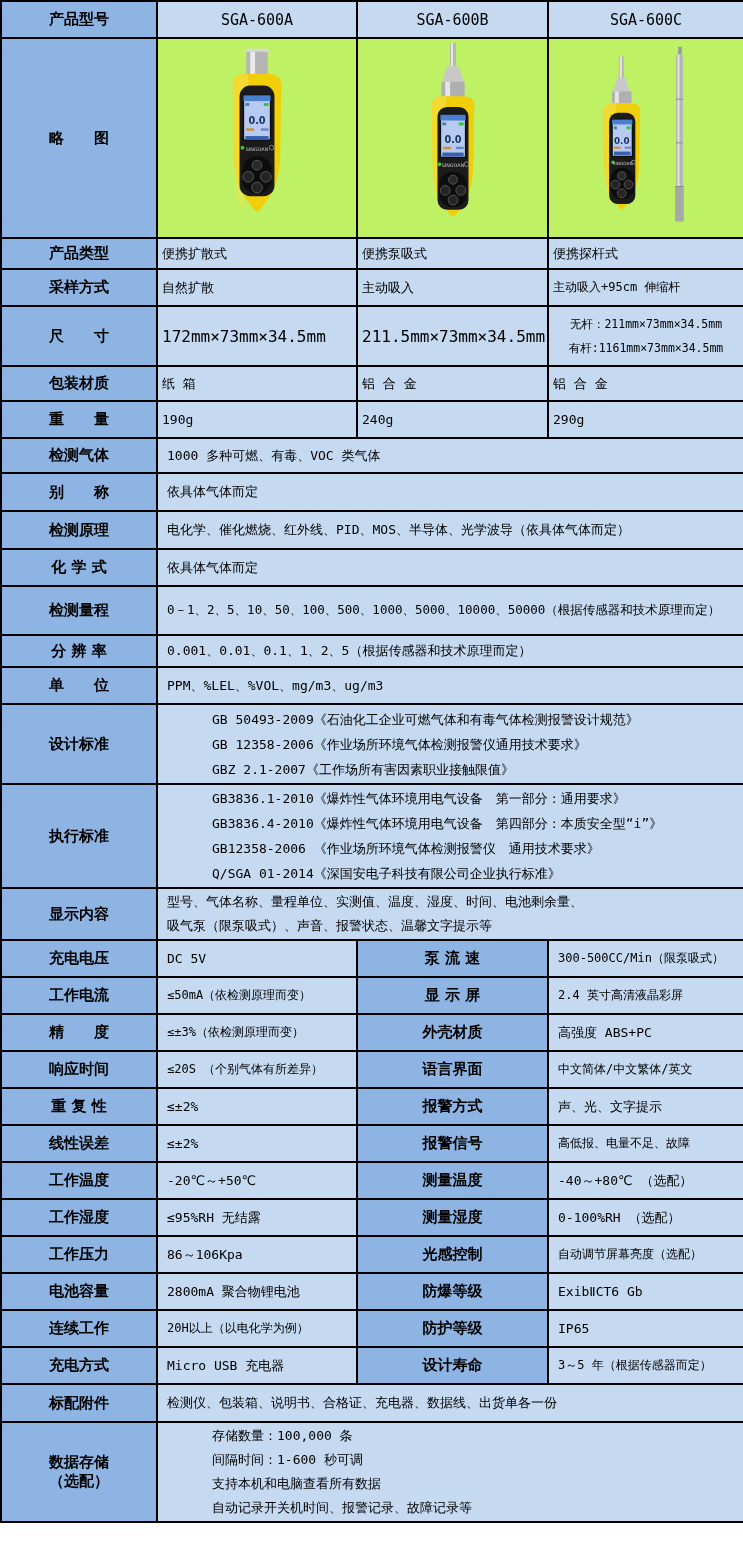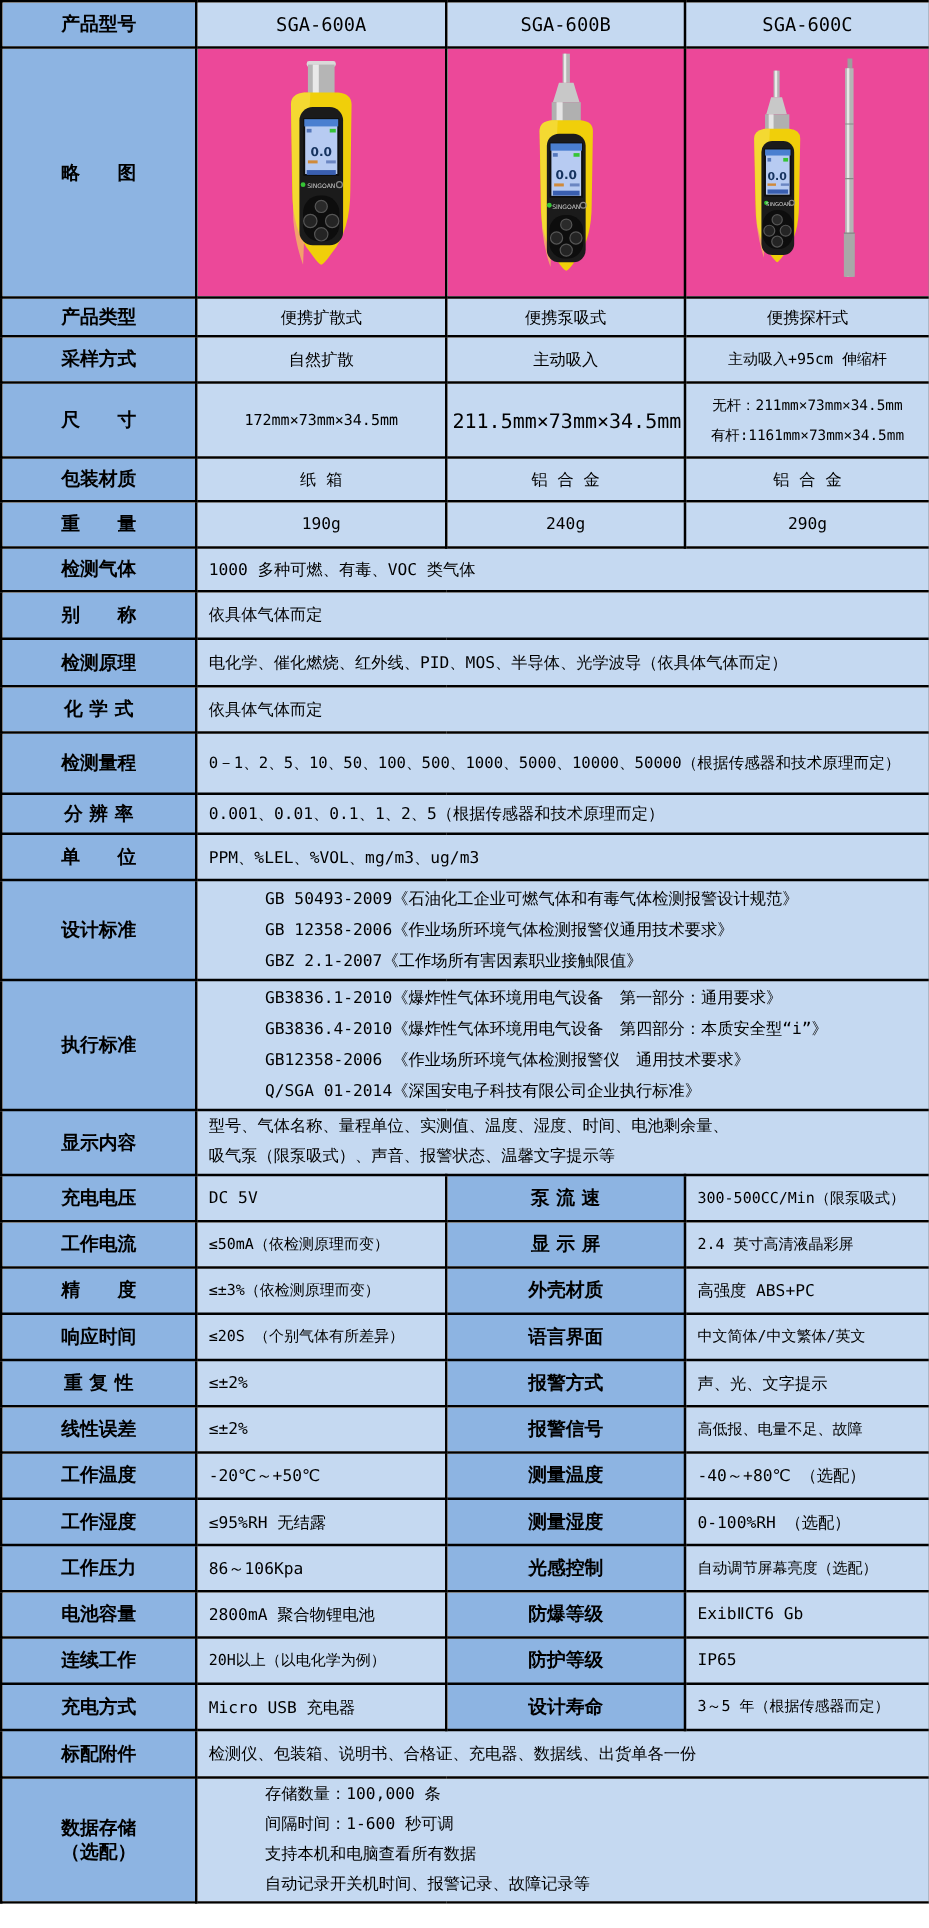--- a/index.html
+++ b/index.html
@@ -1,25 +1,25 @@
 <!DOCTYPE html>
 <html><head>
 <meta charset="utf-8">
 <style>
   html,body{margin:0;padding:0;background:#ffffff;}
   body{width:743px;font-family:"DejaVu Sans","Liberation Sans",sans-serif;color:#000;}
   table.spec{border-collapse:collapse;table-layout:fixed;width:743px;}
   table.spec td{border:2px solid #000;overflow:hidden;padding:1px 4px;vertical-align:middle;}
   .lbl{background:#8DB4E2;font-weight:bold;text-align:center;font-size:15px;}
   .val{background:#C5D9F1;font-size:13px;font-family:"DejaVu Sans Mono","DejaVu Sans",sans-serif;text-align:center;}
-  .vc{text-align:center;}
+  .vc{text-align:left;}
   .vl{text-align:left;padding-left:9px !important;}
   .model{background:#C5D9F1;text-align:center;font-size:15px;
          font-family:"DejaVu Sans Mono","DejaVu Sans",monospace;}
-  .img-cell{background:#ec4899;text-align:center;vertical-align:middle;padding:0 !important;}
+  .img-cell{background:#bef264;text-align:center;vertical-align:middle;padding:0 !important;}
   .line{line-height:25px;white-space:nowrap;margin-left:45px;}
   .line2{line-height:24px;white-space:nowrap;}
   .stor .line{line-height:24px;}
   svg{display:inline-block;vertical-align:middle;}
   .scr-num{font-family:"DejaVu Sans","Liberation Sans",sans-serif;font-weight:bold;}
 </style>
 </head>
 <body>
 
 <table class="spec">
@@ -138,21 +138,21 @@
     <td class="val vc">便携探杆式</td>
   </tr>
   <tr style="height:37px">
     <td class="lbl">采样方式</td>
     <td class="val vc">自然扩散</td>
     <td class="val vc">主动吸入</td>
     <td class="val vc" style="font-size:12px">主动吸入+95cm 伸缩杆</td>
   </tr>
   <tr style="height:60px">
     <td class="lbl">尺　　寸</td>
-    <td class="val vc" style="font-size:12px">172mm×73mm×34.5mm</td>
+    <td class="val vc" style="font-size:16px">172mm×73mm×34.5mm</td>
     <td class="val vc" style="font-size:16px">211.5mm×73mm×34.5mm</td>
     <td class="val" style="font-size:11.5px">
       <div class="line2">无杆：211mm×73mm×34.5mm</div>
       <div class="line2">有杆:1161mm×73mm×34.5mm</div>
     </td>
   </tr>
   <tr style="height:35px">
     <td class="lbl">包装材质</td>
     <td class="val vc">纸 箱</td>
     <td class="val vc">铝 合 金</td>

